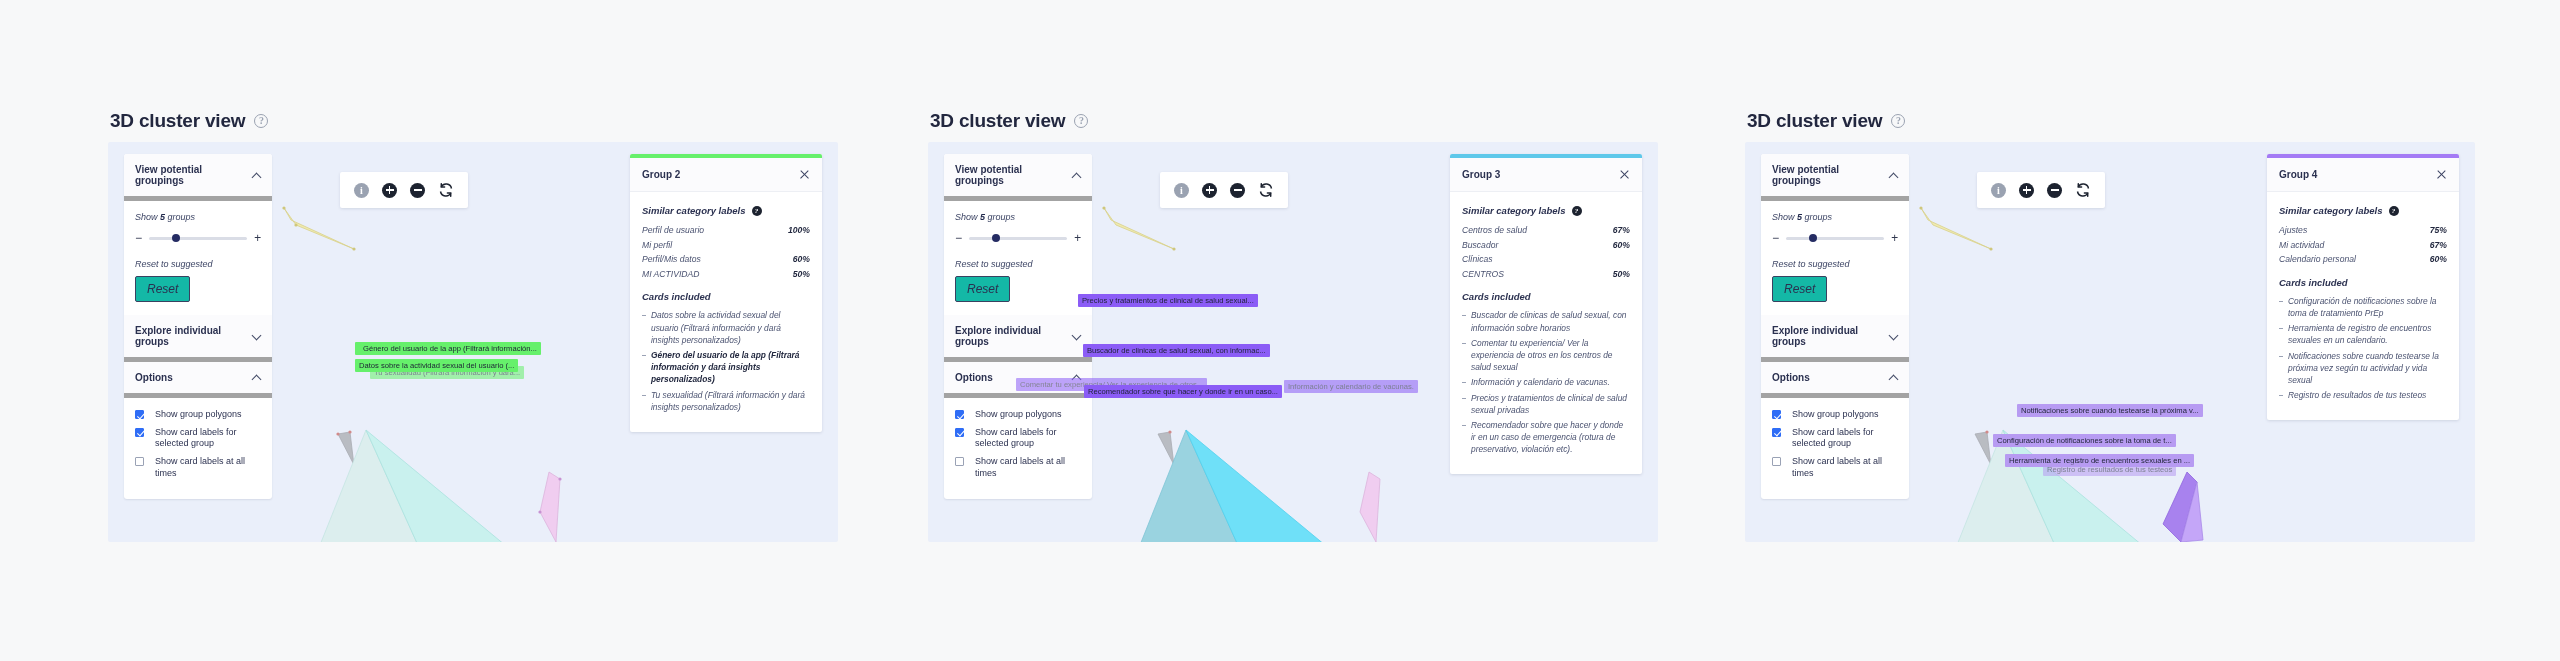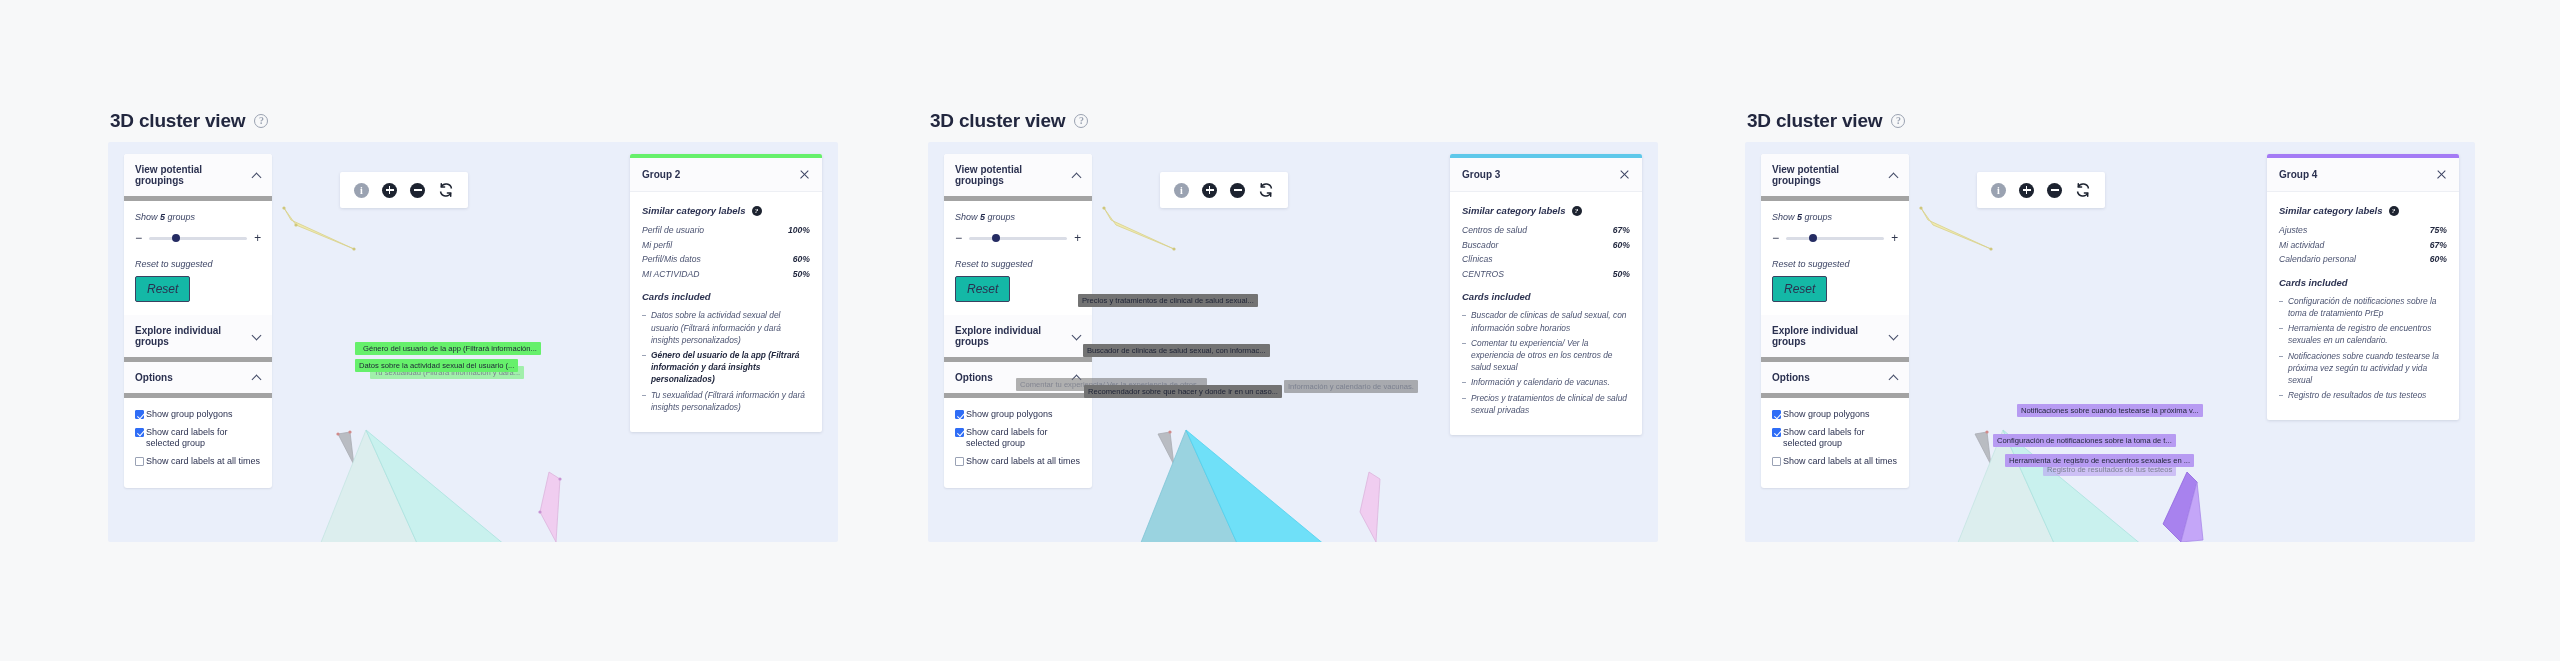--- a/index.html
+++ b/index.html
@@ -68,21 +68,21 @@
     border-radius: 50%; background: #252c63; transform: translate(-50%,-50%);
   }
   .reset-label { font-size: 9px; color: #3d4565; margin: 15px 0 7px; }
   .reset-btn {
     display: inline-block; font-size: 12px; color: #2b3150;
     border: 1px solid #3a4160; background: #14b8a6;
     padding: 5px 11px; border-radius: 2px; cursor: pointer; text-align: center;
   }
 
   .opt-body { padding: 11px 11px 14px; }
-  .opt-row { display: flex; gap: 2px; margin-bottom: 6px; align-items: flex-start; }
+  .opt-row { display: flex; gap: 11px; margin-bottom: 6px; align-items: flex-start; }
   .cbox {
     width: 9px; height: 9px; border-radius: 1px; flex: none; margin-top: 1px;
     border: 1px solid #9aa2b5; background: #fff; position: relative;
   }
   .cbox.on { background: #2f6df6; border-color: #2f6df6; }
   .cbox.on::after {
     content: ""; position: absolute; left: 2.5px; top: 0.5px;
     width: 3px; height: 5.5px;
     border-right: 1.4px solid #fff; border-bottom: 1.4px solid #fff;
     transform: rotate(42deg);
@@ -117,21 +117,21 @@
   
   .canvas-svg { position: absolute; inset: 0; width: 100%; height: 100%; }
 
   
   .clabel {
     position: absolute; font-size: 7.6px; color: #1d2235;
     padding: 2px 4px; white-space: nowrap; line-height: 1.25;
     border-radius: 1px;
   }
   .clabel.green { background: #66f06b; }
-  .clabel.cyan  { background: #737373; }
+  .clabel.cyan  { background: #8b5cf6; }
   .clabel.purple{ background: #b79bf2; }
   .clabel.ghost { opacity: .55; }
 
   
   .grp {
     position: absolute; right: 16px; top: 12px; width: 192px;
     background: #fff; border-radius: 2px;
     box-shadow: 0 1px 3px rgba(30,40,70,.13);
     overflow: hidden;
   }
@@ -419,20 +419,21 @@
           <div class="kv">
             <span class="k">CENTROS</span>
             <span class="v">50%</span>
           </div>
           <div class="sec-title2">Cards included</div>
           <ul class="bullets">
             <li>Buscador de clinicas de salud sexual, con información sobre horarios</li>
             <li>Comentar tu experiencia/ Ver la experiencia de otros en los centros de salud sexual</li>
             <li>Información y calendario de vacunas.</li>
             <li>Precios y tratamientos de clinical de salud sexual privadas</li>
+            <li>Recomendador sobre que hacer y donde ir en un caso de emergencia (rotura de preservativo, violación etc).</li>
           </ul>
         </div>
       </div>
     </div>
   </div>
 
   <div class="panel p3">
     <div class="panel-title">
       <span>3D cluster view</span>
       <span class="help-circle">?</span>

